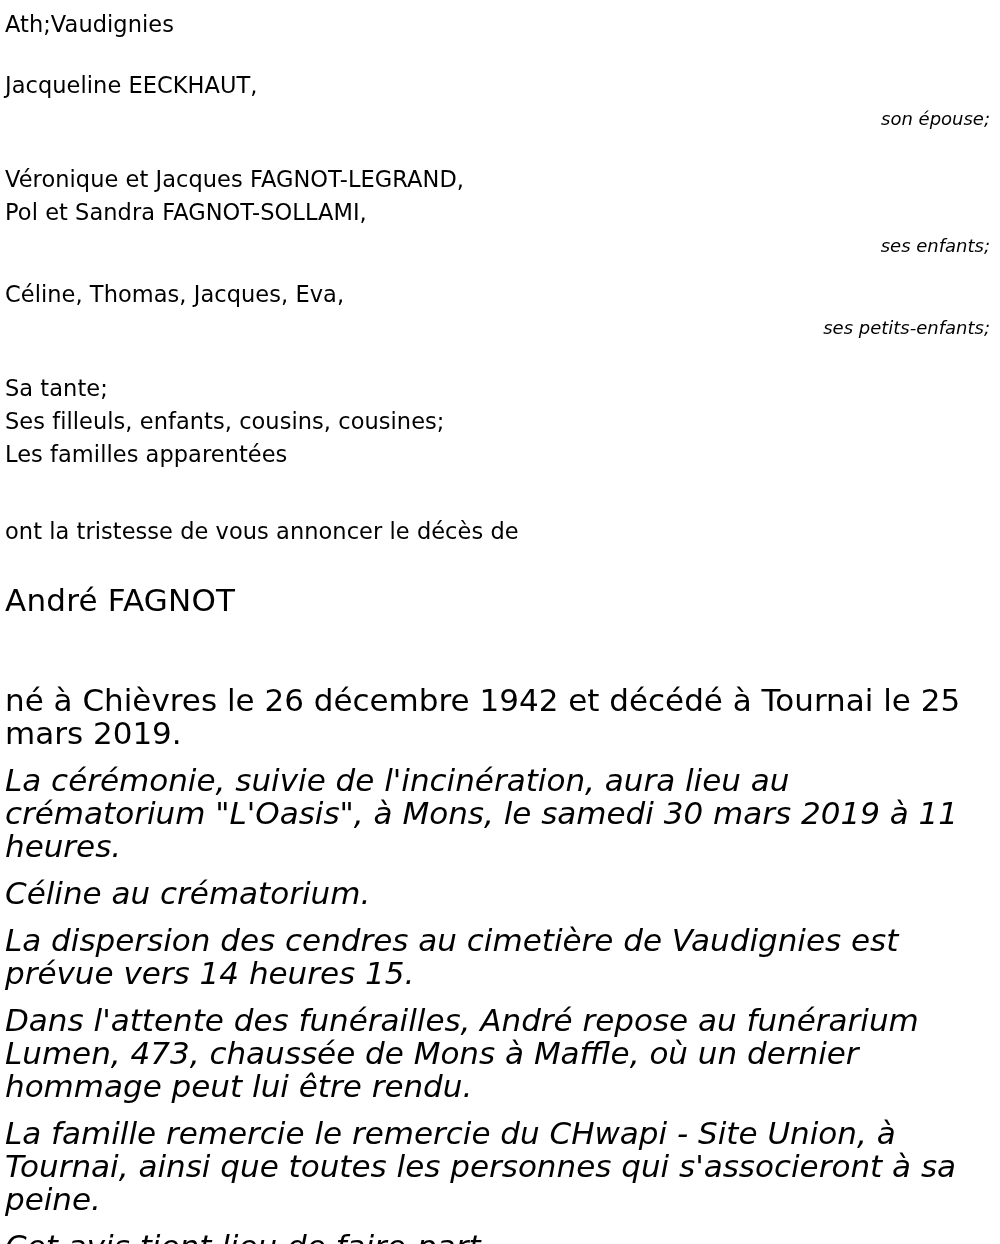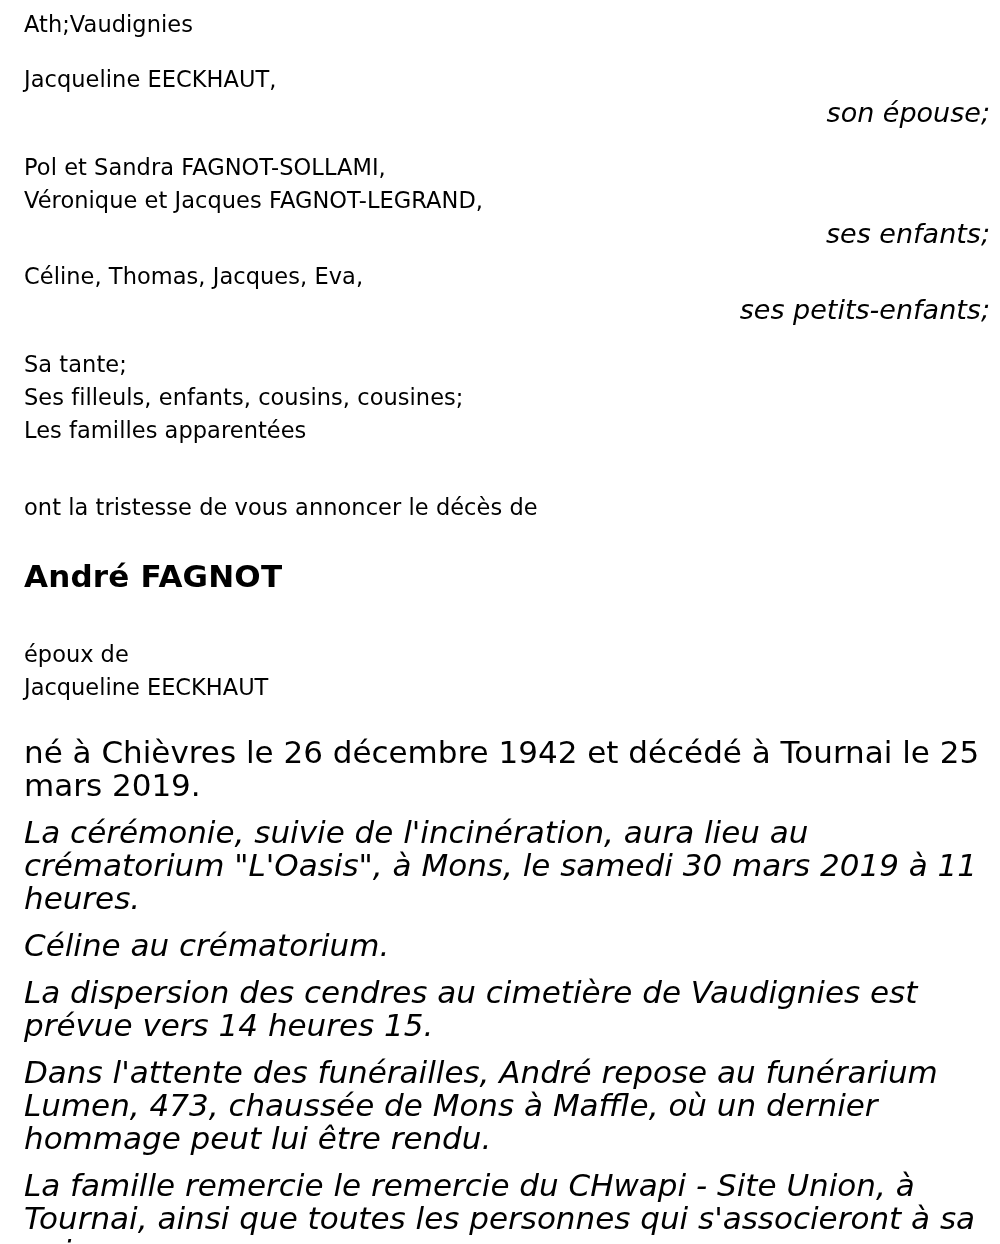--- a/index.html
+++ b/index.html
@@ -12,47 +12,47 @@
     width: 1000px;
     height: 1244px;
     font-family: "DejaVu Sans", "Liberation Sans", sans-serif;
     color: #000000;
     -webkit-font-smoothing: antialiased;
   }
   .notice {
     box-sizing: border-box;
     width: 1000px;
     height: 1244px;
-    padding: 8px 6px 0 24px;
+    padding: 8px 6px 0 5px;
     overflow: hidden;
   }
   .line {
     font-size: 22.5px;
     line-height: 33px;
     letter-spacing: 0.05px;
     white-space: nowrap;
   }
   .block {
-    margin: 10px 0 0 0;
+    margin: 16px 0 0 0;
   }
   .gap-sm { height: 12px; }
   .gap-lg { height: 32px; }
   .gap-xl { height: 44px; }
   .relation {
-    font-size: 27px;
+    font-size: 18px;
     line-height: 33px;
     font-style: italic;
     text-align: right;
     padding-right: 4px;
     white-space: nowrap;
   }
   .deceased-name {
     font-size: 31px;
     line-height: 40px;
-    font-weight: bold;
+    font-weight: normal;
     letter-spacing: 0.2px;
     white-space: nowrap;
   }
   .para {
     font-size: 31px;
     line-height: 33px;
     max-width: 994px;
     margin: 0;
   }
   .para + .para { margin-top: 14px; font-style: italic; }
@@ -71,22 +71,22 @@
   <div class="gap-sm"></div>
 
   <div class="block">
     <div class="line">Jacqueline EECKHAUT,</div>
     <div class="relation">son épouse;</div>
   </div>
 
   <div class="gap-sm"></div>
 
   <div class="block">
+    <div class="line">Véronique et Jacques FAGNOT-LEGRAND,</div>
     <div class="line">Pol et Sandra FAGNOT-SOLLAMI,</div>
-    <div class="line">Véronique et Jacques FAGNOT-LEGRAND,</div>
     <div class="relation">ses enfants;</div>
   </div>
 
   <div class="block">
     <div class="line">Céline, Thomas, Jacques, Eva,</div>
     <div class="relation">ses petits-enfants;</div>
   </div>
 
   <div class="gap-sm"></div>
 
@@ -99,24 +99,20 @@
   <div class="gap-xl"></div>
 
   <div class="line">ont la tristesse de vous annoncer le décès de</div>
 
   <div class="gap-lg"></div>
 
   <div class="deceased-name">André FAGNOT</div>
 
   <div class="gap-lg"></div>
 
-  <div class="block">
-    <div class="spouse-of">époux de</div>
-    <div class="spouse-of">Jacqueline EECKHAUT</div>
-  </div>
 
   <div class="gap-lg"></div>
 
   <p class="para">né à Chièvres le 26 décembre 1942 et décédé à Tournai le 25 mars 2019.</p>
   <p class="para">La cérémonie, suivie de l'incinération, aura lieu au crématorium "L'Oasis", à Mons, le samedi 30 mars 2019 à 11 heures.</p>
   <p class="para">Céline au crématorium.</p>
   <p class="para">La dispersion des cendres au cimetière de Vaudignies est prévue vers 14 heures 15.</p>
   <p class="para">Dans l'attente des funérailles, André repose au funérarium Lumen, 473, chaussée de Mons à Maffle, où un dernier hommage peut lui être rendu.</p>
   <p class="para">La famille remercie le remercie du CHwapi - Site Union, à Tournai, ainsi que toutes les personnes qui s'associeront à sa peine.</p>
   <p class="para">Cet avis tient lieu de faire-part.</p>

